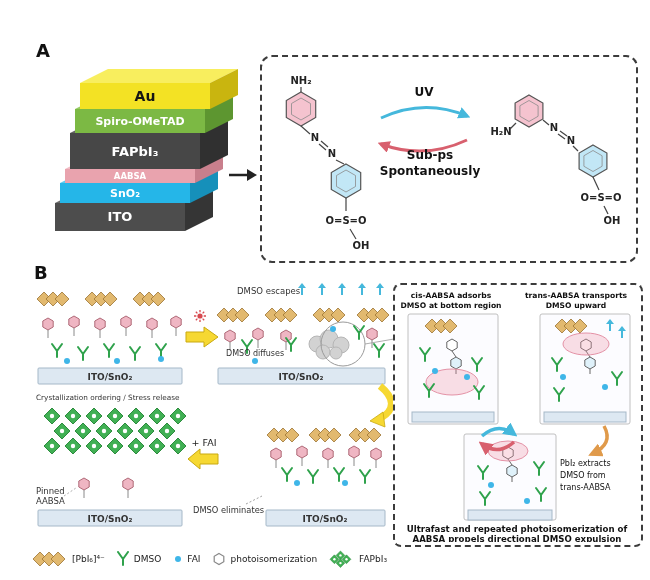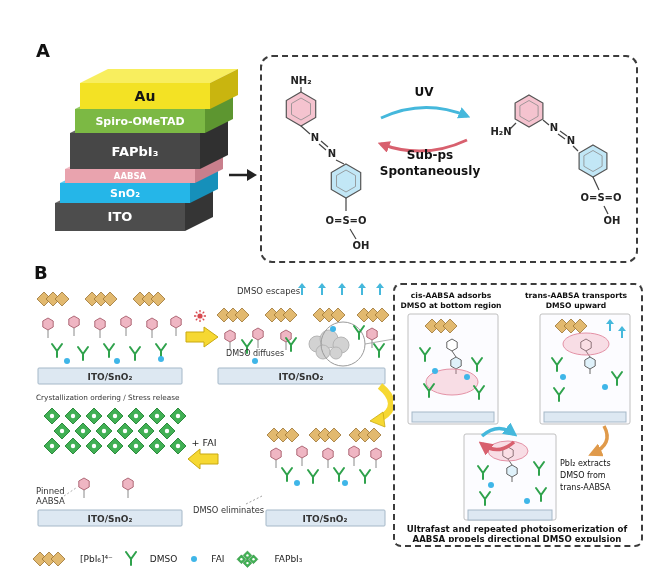--- a/index.html
+++ b/index.html
@@ -3,21 +3,21 @@
 <meta charset="utf-8">
 <style>
   html,body{margin:0;padding:0;background:#fff;}
   .fig{position:relative;width:650px;height:580px;background:#fff;overflow:hidden;
        font-family:"DejaVu Sans", sans-serif;}
   .abs{position:absolute;}
   .plabel{position:absolute;font-size:18px;font-weight:bold;color:#111;}
   .dashedbox{position:absolute;border:2px dashed #3c3c3c;border-radius:12px;background:#fff;}
   .legend{position:absolute;left:32px;top:550px;display:flex;align-items:center;gap:12px;
           font-size:9px;color:#222;}
-  .legend-item{display:flex;align-items:center;gap:12px;}
+  .legend-item{display:flex;align-items:center;gap:4px;}
   svg text{font-family:"DejaVu Sans", sans-serif;}
 </style>
 </head>
 <body>
 
 <svg class="abs" width="0" height="0" style="left:0;top:0" aria-hidden="true">
   <defs>
     <g id="sym-pbi">
       <polygon points="6,0 13,7 6,14 -1,7" fill="#e2b96f" stroke="#9c7433" stroke-width="0.8"></polygon>
       <polygon points="15,0 22,7 15,14 8,7" fill="#e2b96f" stroke="#9c7433" stroke-width="0.8"></polygon>
@@ -369,20 +369,26 @@
         </svg>
       <span>DMSO</span>
     </div>
     <div class="legend-item">
       <svg width="10" height="16">
           <use href="#sym-fai" x="2" y="5"></use>
         </svg>
       <span>FAI</span>
     </div>
     <div class="legend-item">
+      <svg width="14" height="16">
+          <use href="#sym-ringout" x="1" y="2"></use>
+        </svg>
+      <span>photoisomerization</span>
+    </div>
+    <div class="legend-item">
       <svg width="26" height="18">
         <g transform="translate(1,1) scale(0.55)">
           <use href="#sym-crystal" x="0" y="7"></use>
             <use href="#sym-crystal" x="11" y="0"></use>
             <use href="#sym-crystal" x="11" y="14"></use>
             <use href="#sym-crystal" x="22" y="7"></use>
         </g>
       </svg>
       <span>FAPbI₃</span>
     </div>

